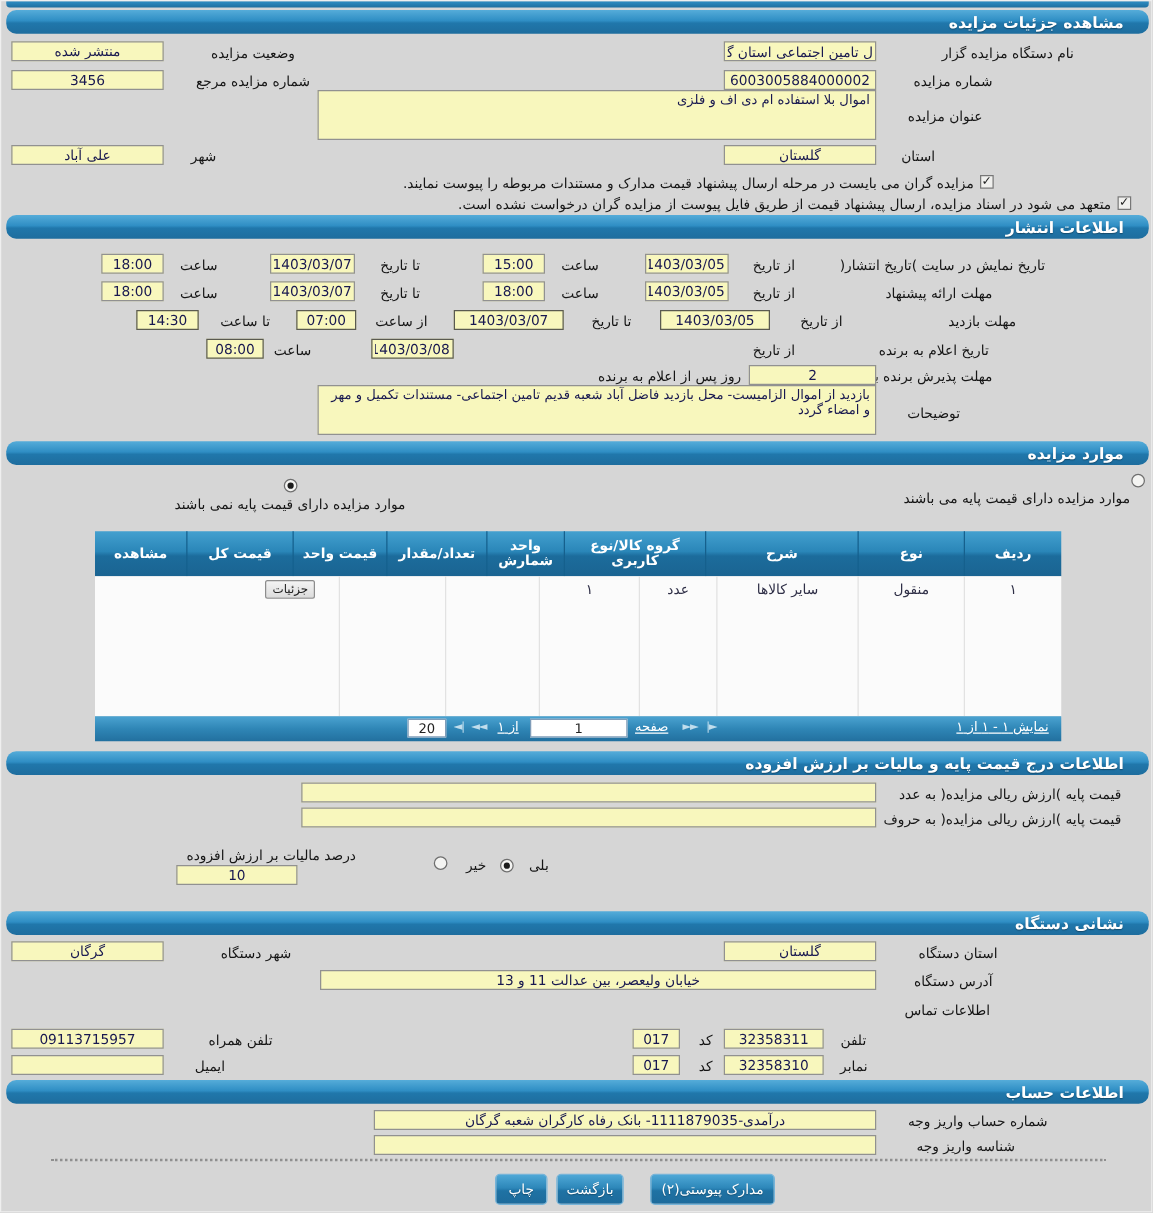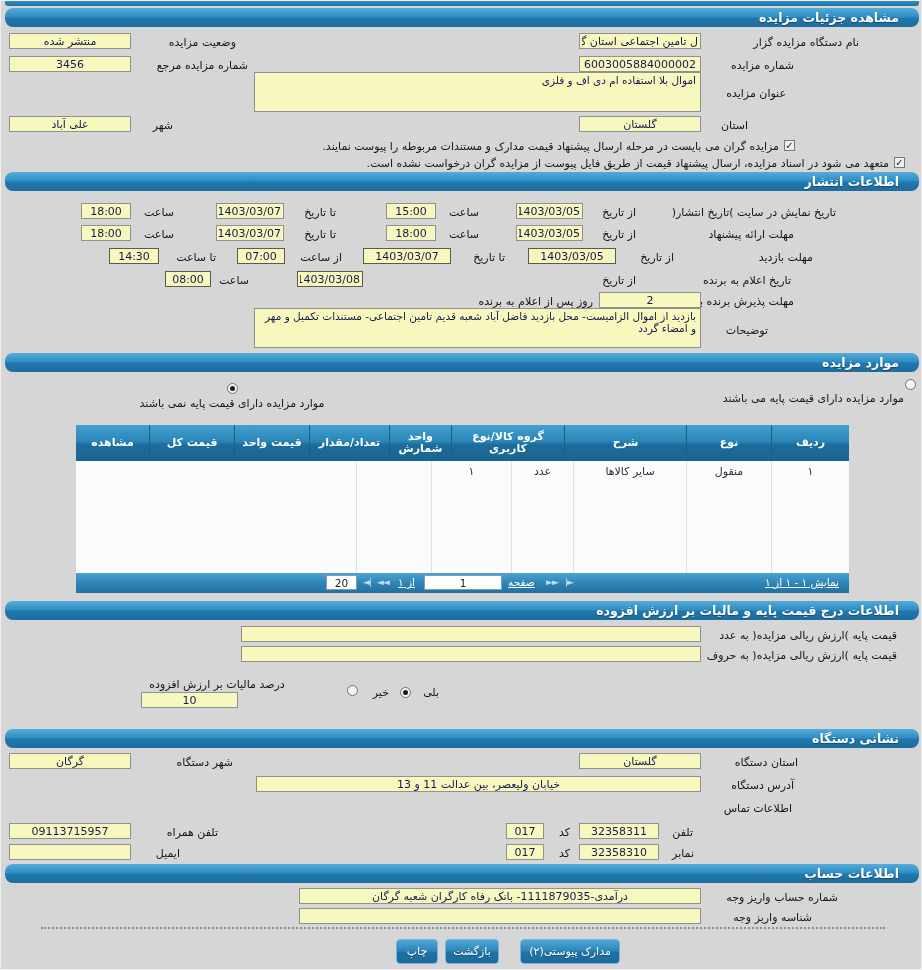--- a/index.html
+++ b/index.html
@@ -137,20 +137,23 @@
   </div>
 
   <div class="tbody" style="left:75px;top:460px;width:773px;height:112px">
     <div class="td" style="width:78px">۱</div>
     <div class="td" style="width:85px">منقول</div>
     <div class="td" style="width:113px">سایر کالاها</div>
     <div class="td" style="width:62px">عدد</div>
     <div class="td" style="width:80px">۱</div>
     <div class="td" style="width:75px"></div>
     <div class="td" style="width:85px"></div>
+    <div class="td" style="width:73px;position:relative">
+      <button class="minibtn" style="left:14px;top:3px;position:absolute">جزئیات</button>
+    </div>
   </div>
 
   <div class="pager" style="left:75px;top:572px;width:773px;height:20px">
     <div class="pitem" style="right:10px">نمایش ۱ - ۱ از ۱</div>
     <input class="pginput" style="left: 250px; width: 31px;" value="20">
     <span class="picon" style="left:287px">|◄</span>
     <span class="picon" style="left:301px">◄◄</span>
     <div class="pitem" style="left:322px">از ۱</div>
     <input class="pginput" style="left: 348px; width: 78px;" value="1">
     <div class="pitem" style="left:432px">صفحه</div>

